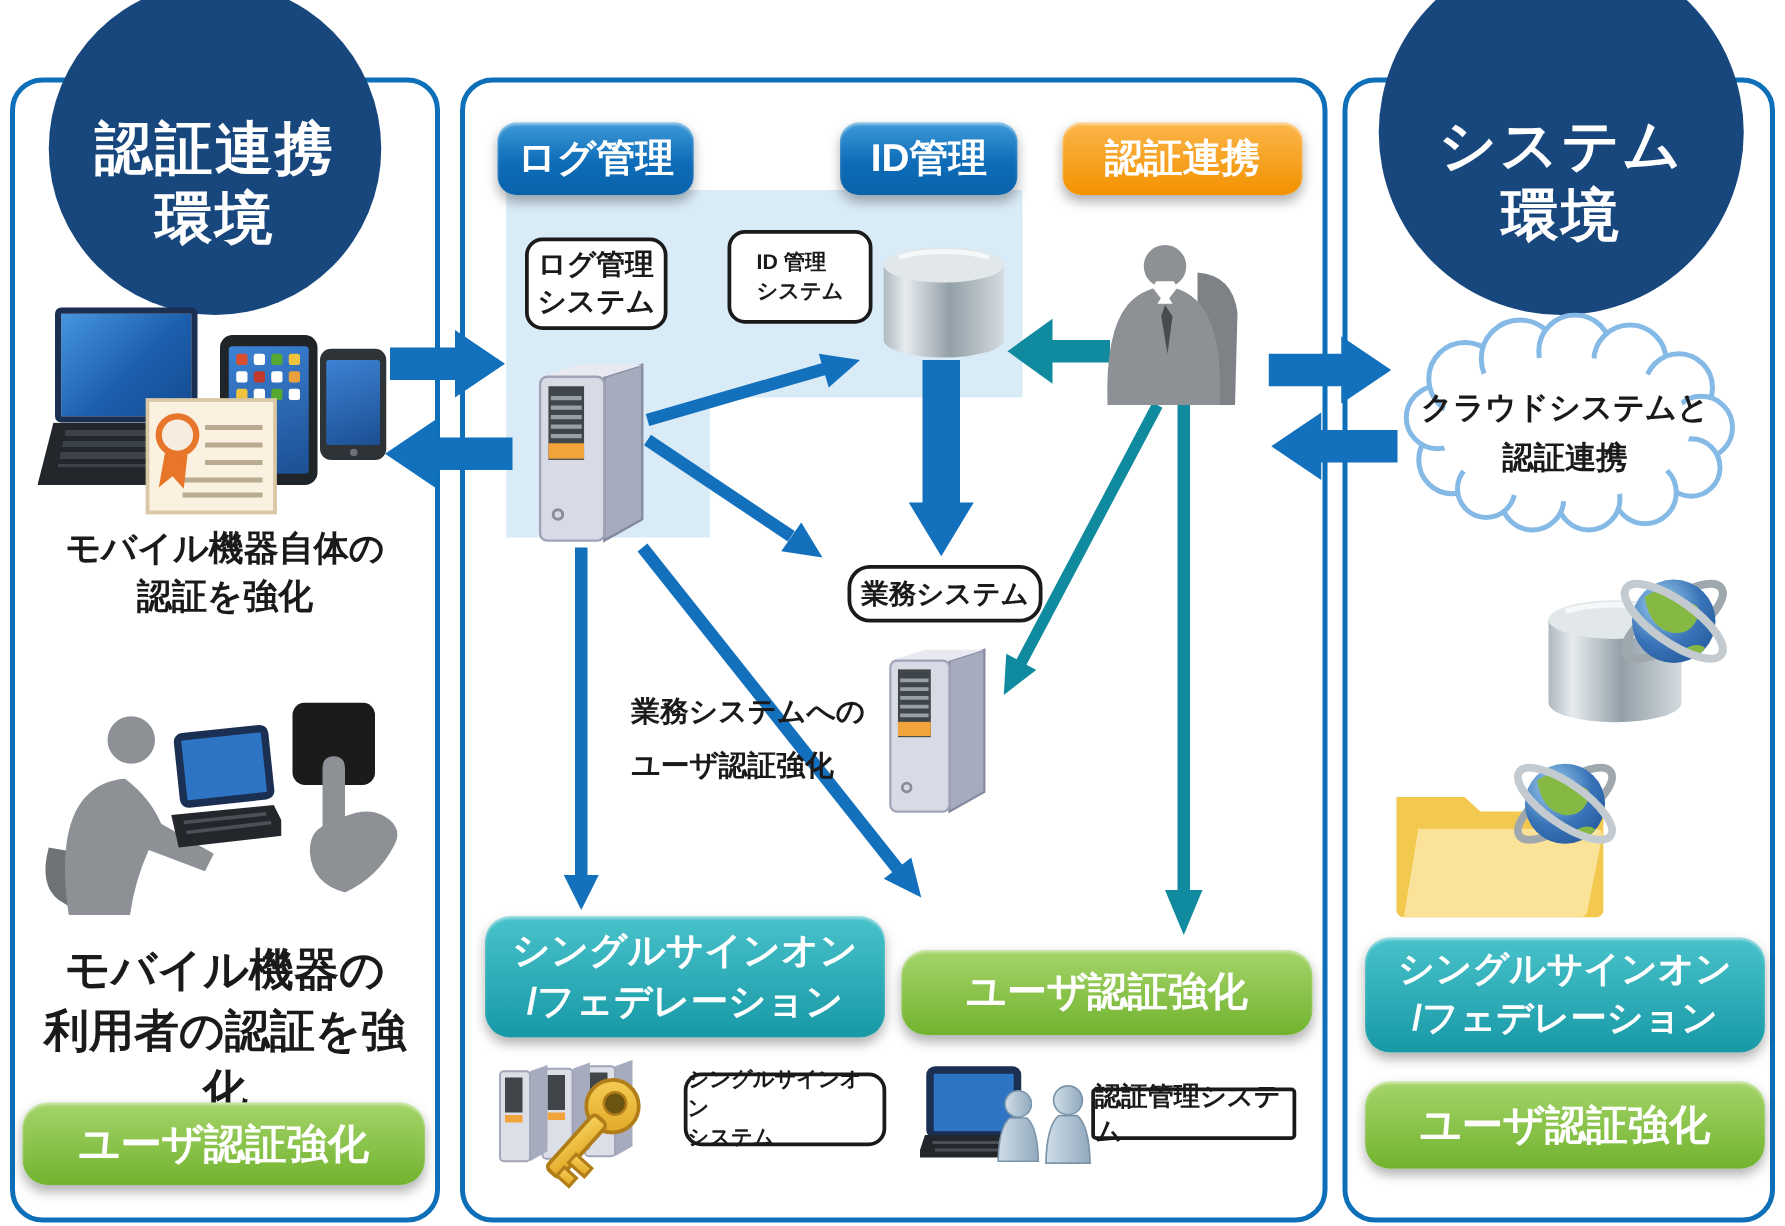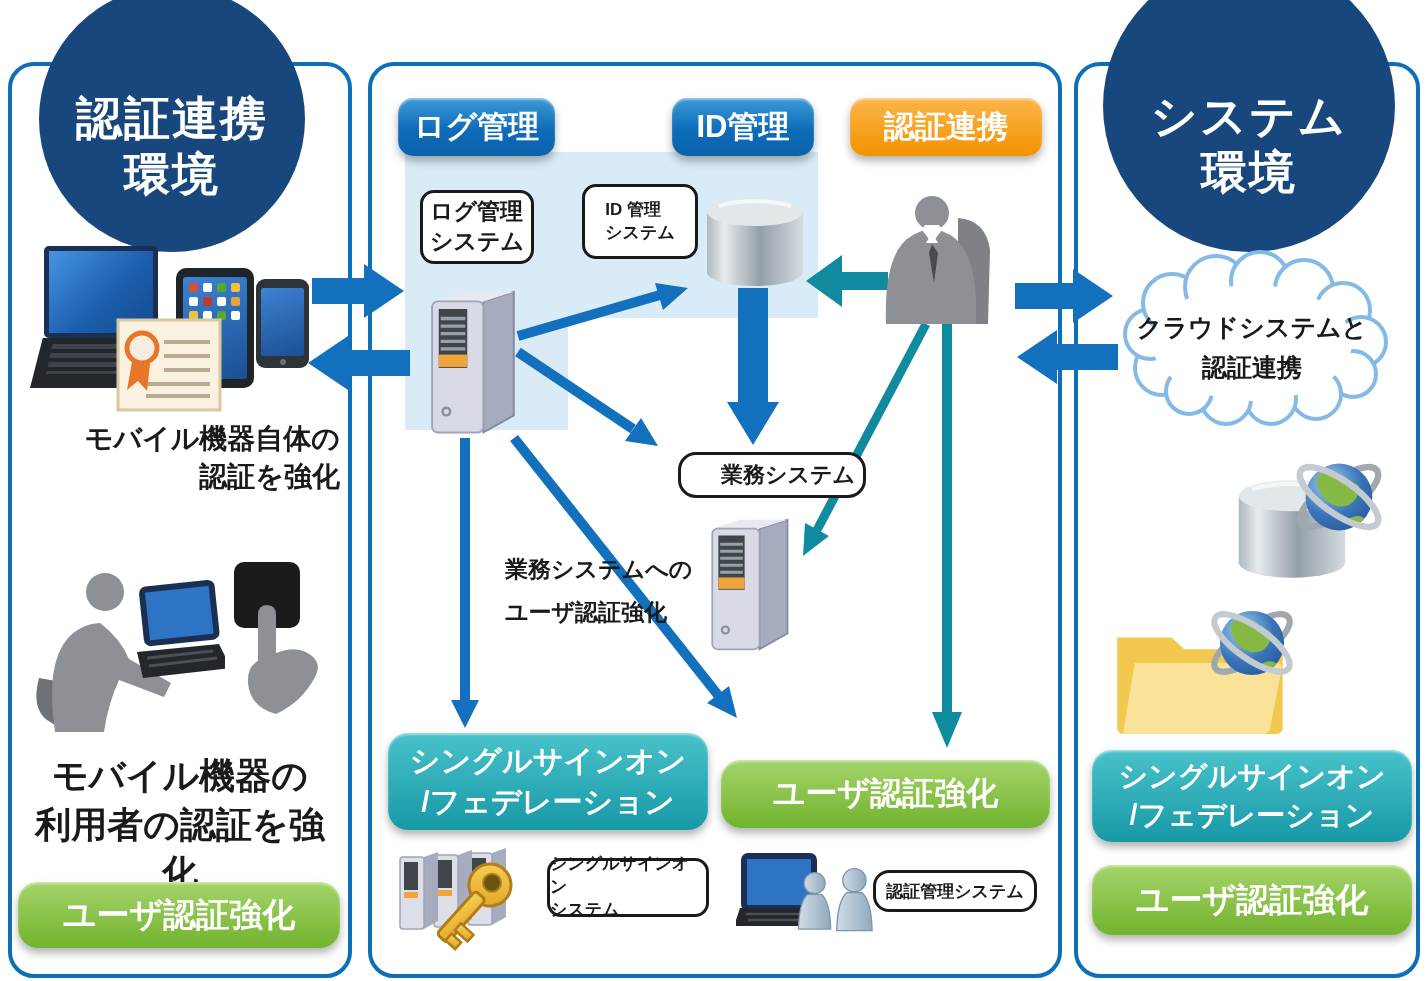--- a/index.html
+++ b/index.html
@@ -51,21 +51,21 @@
   .tablet{position:absolute;background:#1f2428;border-radius:10px;}
   .tab-screen{position:absolute;left:7px;top:9px;right:7px;bottom:9px;background:linear-gradient(160deg,#3c82d4,#1c4f92);border-radius:3px;}
   .tab-apps{position:absolute;left:6px;top:6px;display:grid;grid-template-columns:repeat(4,9px);grid-gap:5px;}
   .tab-apps span{width:9px;height:9px;border-radius:2px;}
   .phone{position:absolute;background:#2e3338;border-radius:9px;}
   .phone-screen{position:absolute;left:5px;top:9px;right:5px;bottom:12px;background:linear-gradient(160deg,#3c82d4,#1c4f92);border-radius:2px;}
   .phone-dot{position:absolute;left:50%;bottom:3px;width:6px;height:6px;margin-left:-3px;border-radius:50%;background:#6a7076;}
   
   #arrows{position:absolute;left:0;top:0;z-index:15;pointer-events:none;}
   .cloud-note{
-    position:absolute;z-index:40;color:#1a1a1a;text-align:center;white-space:pre-line;
+    position:absolute;z-index:40;color:#1a1a1a;text-align:center;white-space:pre-line;font-family:Liberation Serif, serif;
   }
 </style>
 </head>
 <body>
 
 <div class="stage">
 
   <div class="panel" style="left:8px;top:62px;width:336px;height:908px;"></div>
   <div class="panel" style="left:368px;top:62px;width:686px;height:908px;"></div>
   <div class="panel" style="left:1074px;top:62px;width:338px;height:908px;"></div>
@@ -113,26 +113,26 @@
   </div>
 
   <div class="pill blue" style="left:398px;top:98px;width:157px;height:58px;font-size:31px;">ログ管理</div>
   <div class="pill blue" style="left:672px;top:98px;width:142px;height:58px;font-size:31px;">ID管理</div>
   <div class="pill orange" style="left:850px;top:98px;width:192px;height:58px;font-size:31px;">認証連携</div>
 
   <div class="tag" style="left:420px;top:190px;width:108px;height:68px;font-size:23px;line-height:1.3;">ログ管理
 システム</div>
   <div class="tag" style="left:582px;top:184px;width:110px;height:69px;font-size:17px;line-height:1.3;">ID 管理
 システム</div>
-  <div class="tag" style="left:678px;top:452px;width:150px;height:40px;font-size:22px;border-radius:18px;padding-left:32px;">業務システム</div>
+  <div class="tag" style="left:678px;top:452px;width:150px;height:40px;font-size:22px;border-radius:18px;">業務システム</div>
   <div class="tag" style="left:547px;top:858px;width:156px;height:53px;font-size:17px;line-height:1.35;">シングルサインオン
 システム</div>
-  <div class="tag" style="left:873px;top:870px;width:158px;height:36px;font-size:17px;border-radius:16px;">認証管理システム</div>
-
-  <div class="cap" style="left:20px;top:420px;width:320px;font-size:28px;line-height:1.35;text-align:right;">モバイル機器自体の
+  <div class="tag" style="left:873px;top:870px;width:158px;height:36px;font-size:21px;border-radius:4px;">認証管理システム</div>
+
+  <div class="cap" style="left:20px;top:420px;width:320px;font-size:28px;line-height:1.35;">モバイル機器自体の
 認証を強化</div>
   <div class="cap" style="left:20px;top:752px;width:320px;font-size:36px;line-height:1.35;">モバイル機器の
 利用者の認証を強化</div>
   <div class="cap" style="left:505px;top:548px;width:210px;font-size:23px;line-height:1.85;text-align:left;">業務システムへの
 ユーザ認証強化</div>
 
   <div class="pill green" style="left:18px;top:882px;width:322px;height:66px;font-size:33px;">ユーザ認証強化</div>
   <div class="pill teal" style="left:388px;top:733px;width:320px;height:97px;font-size:30px;line-height:1.35;">シングルサインオン
 /フェデレーション</div>
   <div class="pill green" style="left:721px;top:760px;width:329px;height:68px;font-size:32px;">ユーザ認証強化</div>

